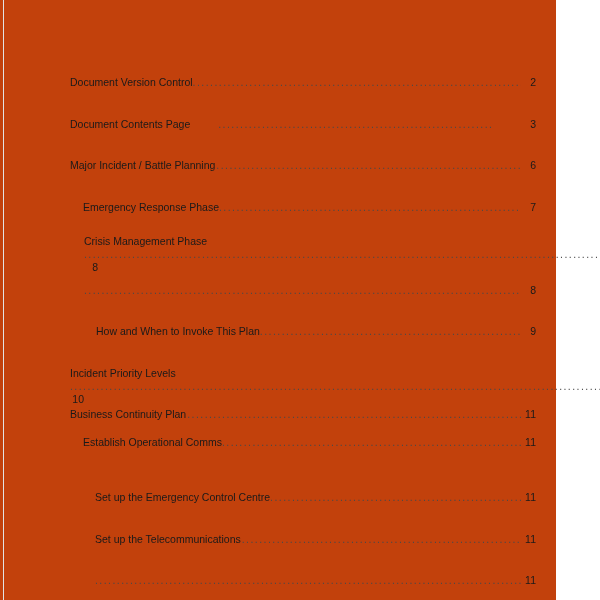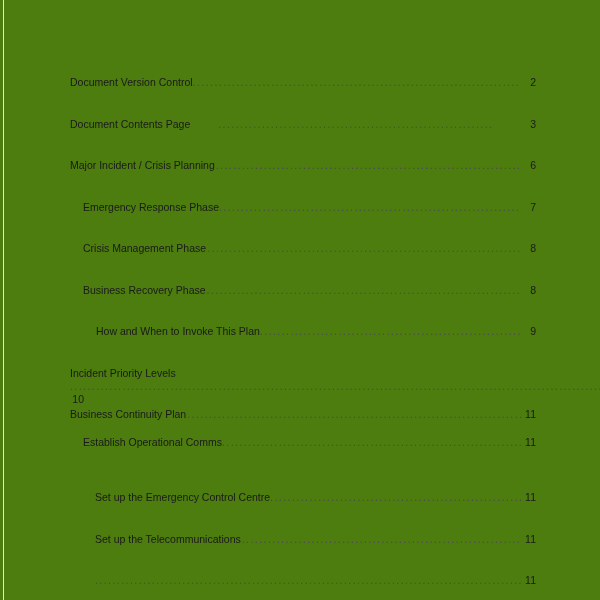--- a/index.html
+++ b/index.html
@@ -12,23 +12,23 @@
     height: 600px;
     overflow: hidden;
     background: #ffffff;
     font-family: "Liberation Sans", "DejaVu Sans", sans-serif;
     -webkit-font-smoothing: antialiased;
   }
 
   
   .page {
     position: relative;
-    width: 600px;
+    width: 556px;
     height: 600px;
-    background: #4d7c0f;
+    background: #c2410c;
     box-sizing: border-box;
   }
   
   .page-edge-left {
     position: absolute;
     left: 3px;
     top: 0;
     width: 1px;
     height: 600px;
     background: #e3e3e3;
@@ -96,36 +96,35 @@
         <span class="toc-text">Document Version Control</span>
         <span class="toc-leader"></span>
         <span class="toc-page">2</span>
       </div>
       <div class="toc-entry lvl1 tight" style="top: 117.5px; gap: 28px;">
         <span class="toc-text">Document Contents Page</span>
         <span class="toc-leader"></span>
         <span class="toc-page">3</span>
       </div>
       <div class="toc-entry lvl1" style="top: 159px;">
-        <span class="toc-text">Major Incident / Crisis Planning</span>
+        <span class="toc-text">Major Incident / Battle Planning</span>
         <span class="toc-leader"></span>
         <span class="toc-page">6</span>
       </div>
       <div class="toc-entry lvl2 tight" style="top: 200.5px;">
         <span class="toc-text">Emergency Response Phase</span>
         <span class="toc-leader"></span>
         <span class="toc-page">7</span>
       </div>
-      <div class="toc-entry lvl2" style="top: 242px;">
+      <div class="toc-entry lvl2" style="top: 235px; flex-direction: column;">
         <span class="toc-text">Crisis Management Phase</span>
         <span class="toc-leader"></span>
         <span class="toc-page">8</span>
       </div>
       <div class="toc-entry lvl2" style="top: 283.5px;">
-        <span class="toc-text">Business Recovery Phase</span>
         <span class="toc-leader"></span>
         <span class="toc-page">8</span>
       </div>
       <div class="toc-entry lvl1 tight" style="top: 325px; padding-left: 26px;">
         <span class="toc-text">How and When to Invoke This Plan</span>
         <span class="toc-leader"></span>
         <span class="toc-page">9</span>
       </div>
       <div class="toc-entry lvl1 tight" style="top: 366.5px; flex-direction: column;">
         <span class="toc-text">Incident Priority Levels</span>

